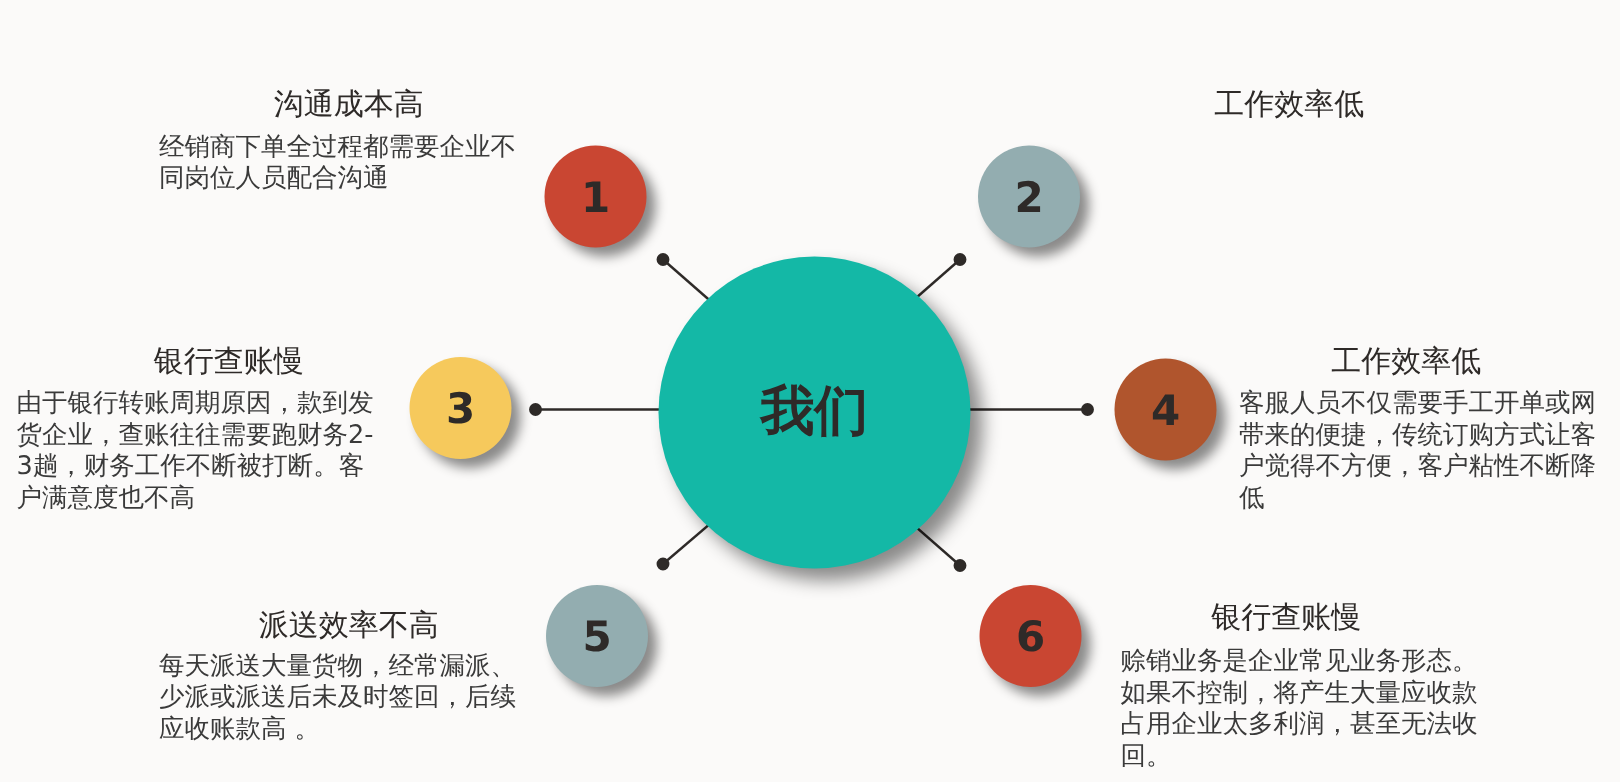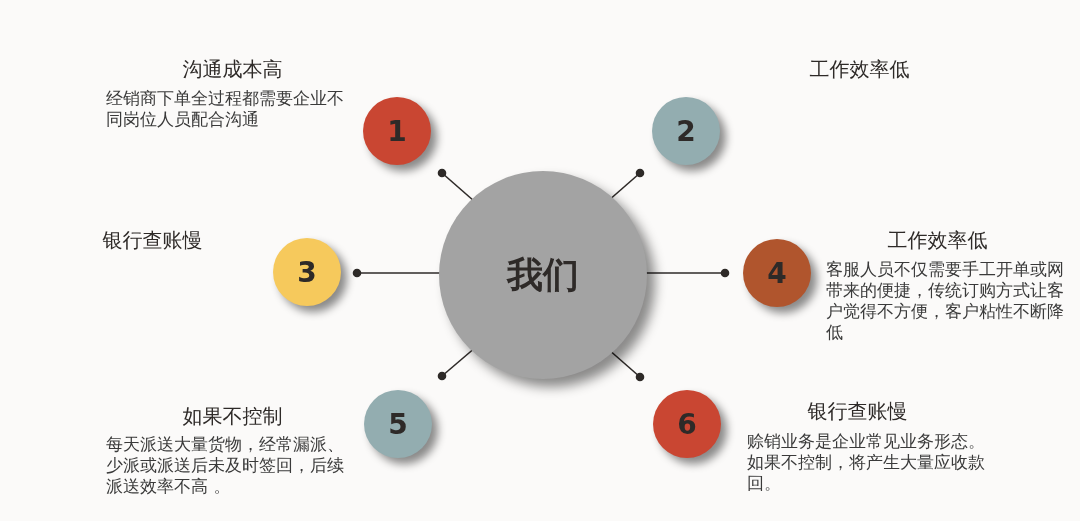--- a/index.html
+++ b/index.html
@@ -6,21 +6,21 @@
   body {
     width: 1080px; height: 521px; position: relative; overflow: hidden;
     background: #fbfaf9;
     font-family: "DejaVu Sans", "Liberation Sans", sans-serif;
     color: #333;
   }
   #stage { position: absolute; left: 0; top: 0; width: 1080px; height: 521px; }
   svg.connectors { position: absolute; left: 0; top: 0; }
   .center {
     position: absolute; left: 439px; top: 171px; width: 208px; height: 208px;
-    border-radius: 50%; background: #a3a3a3;
+    border-radius: 50%; background: #14b8a6;
     box-shadow: 8px 8px 12px rgba(0,0,0,0.45);
     display: flex; flex-direction: column; align-items: center; justify-content: center;
   }
   .center .line {
     font-weight: bold; font-size: 36px; color: #2e2a28; line-height: 44px; letter-spacing: 0px;
   }
   .num {
     position: absolute; width: 68px; height: 68px; border-radius: 50%;
     box-shadow: 6px 6px 8px rgba(0,0,0,0.45);
     display: flex; align-items: center; justify-content: center;
@@ -65,39 +65,46 @@
   <div class="desc" style="left:106px; top:88px; width:260px;">
     <div>经销商下单全过程都需要企业不</div>
     <div>同岗位人员配合沟通</div>
   </div>
 
   <div class="num" style="left:652px; top:97px; background:#93adb0;">2</div>
   <div class="title" style="left:777px; top:56px; width:165px;">工作效率低</div>
 
   <div class="num" style="left:273px; top:238px; background:#f6c95c;">3</div>
   <div class="title" style="left:70px; top:227px; width:165px;">银行查账慢</div>
+  <div class="desc" style="left:11px; top:259px; width:255px;">
+    <div>由于银行转账周期原因，款到发</div>
+    <div>货企业，查账往往需要跑财务2-</div>
+    <div>3趟，财务工作不断被打断。客</div>
+    <div>户满意度也不高</div>
+  </div>
 
   <div class="num" style="left:743px; top:239px; background:#b0552d;">4</div>
   <div class="title" style="left:855px; top:227px; width:165px;">工作效率低</div>
   <div class="desc" style="left:826px; top:259px; width:255px;">
     <div>客服人员不仅需要手工开单或网</div>
     <div>带来的便捷，传统订购方式让客</div>
     <div>户觉得不方便，客户粘性不断降</div>
     <div>低</div>
   </div>
 
   <div class="num" style="left:364px; top:390px; background:#93adb0;">5</div>
-  <div class="title" style="left:145px; top:403px; width:175px;">如果不控制</div>
+  <div class="title" style="left:145px; top:403px; width:175px;">派送效率不高</div>
   <div class="desc" style="left:106px; top:434px; width:260px;">
     <div>每天派送大量货物，经常漏派、</div>
     <div>少派或派送后未及时签回，后续</div>
-    <div>派送效率不高 。</div>
+    <div>应收账款高 。</div>
   </div>
 
   <div class="num" style="left:653px; top:390px; background:#c94632;">6</div>
   <div class="title" style="left:775px; top:398px; width:165px;">银行查账慢</div>
   <div class="desc" style="left:747px; top:431px; width:260px;">
     <div>赊销业务是企业常见业务形态。</div>
     <div>如果不控制，将产生大量应收款</div>
+    <div>占用企业太多利润，甚至无法收</div>
     <div>回。</div>
   </div>
 
 </div>
 
 </body></html>

